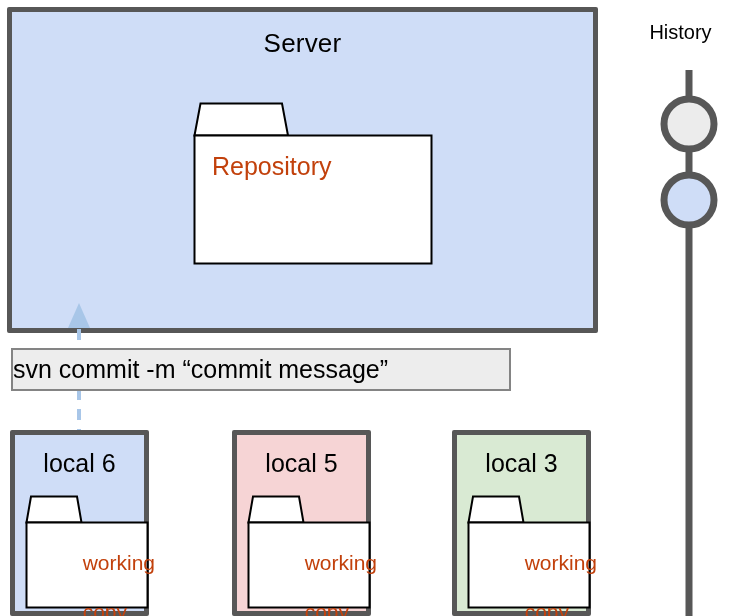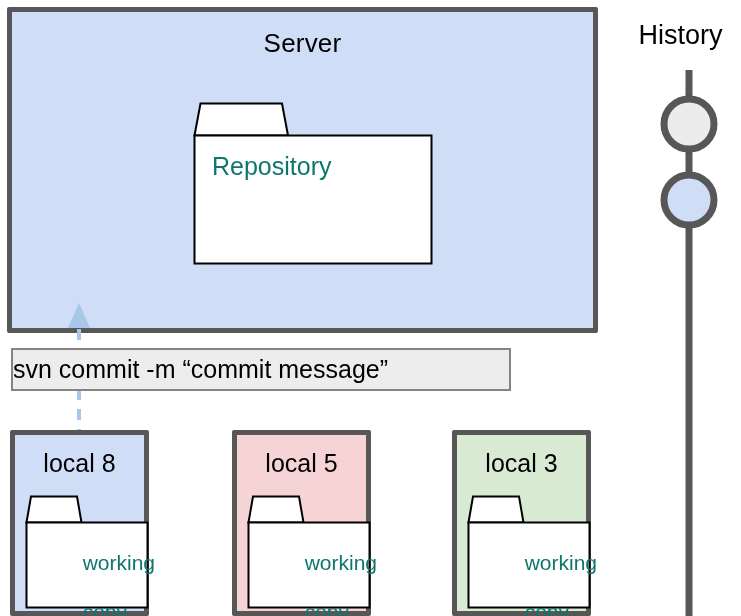--- a/index.html
+++ b/index.html
@@ -50,21 +50,21 @@
   
   .folder {
     position: absolute;
   }
   .folder-svg {
     display: block;
     overflow: visible;
   }
   .folder-label {
     position: absolute;
-    color: #0f766e;
+    color: #c2410c;
     white-space: pre;
     line-height: 1.16;
   }
 
   
   .repo-folder {
     left: 181px;
     top: 90px;
     width: 240px;
     height: 163px;
@@ -148,21 +148,21 @@
     top: 0;
     width: 121px;
     height: 616px;
   }
   .history-title {
     position: absolute;
     left: 0;
     top: 22px;
     width: 100%;
     text-align: center;
-    font-size: 27px;
+    font-size: 20px;
     color: #000000;
     line-height: 1;
   }
 </style>
 </head>
 <body>
 
 <div class="canvas">
 
   <div class="server-box">
@@ -186,21 +186,21 @@
 
       <path d="M 21 3 L 32 28 L 10 28 Z" fill="#a8c6e8"></path>
     </svg>
   </div>
 
   <div class="command-box">
     <span class="command-text">svn commit -m “commit message”</span>
   </div>
 
   <div class="local-box local-1">
-    <div class="local-title">local 8</div>
+    <div class="local-title">local 6</div>
     <div class="folder wc-folder">
       <svg class="folder-svg" width="124" height="114" viewBox="0 0 124 114">
         <path d="M 1.5 27.5 L 6 1.5 L 52 1.5 L 56.5 27.5 Z" fill="#ffffff" stroke="#000000" stroke-width="2" stroke-linejoin="miter"></path>
         <rect x="1.5" y="27.5" width="121" height="85" fill="#ffffff" stroke="#000000" stroke-width="2"></rect>
       </svg>
       <div class="folder-label">
         <span>working</span><br>
         <span>copy</span>
       </div>
     </div>

